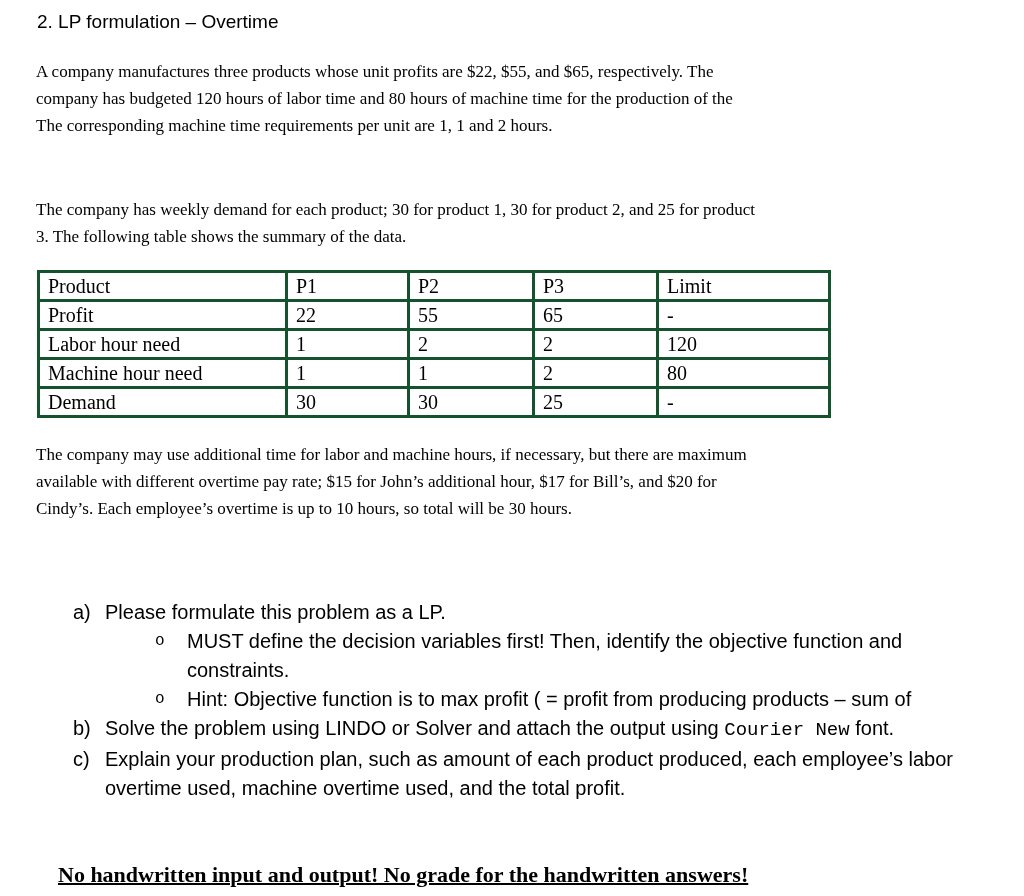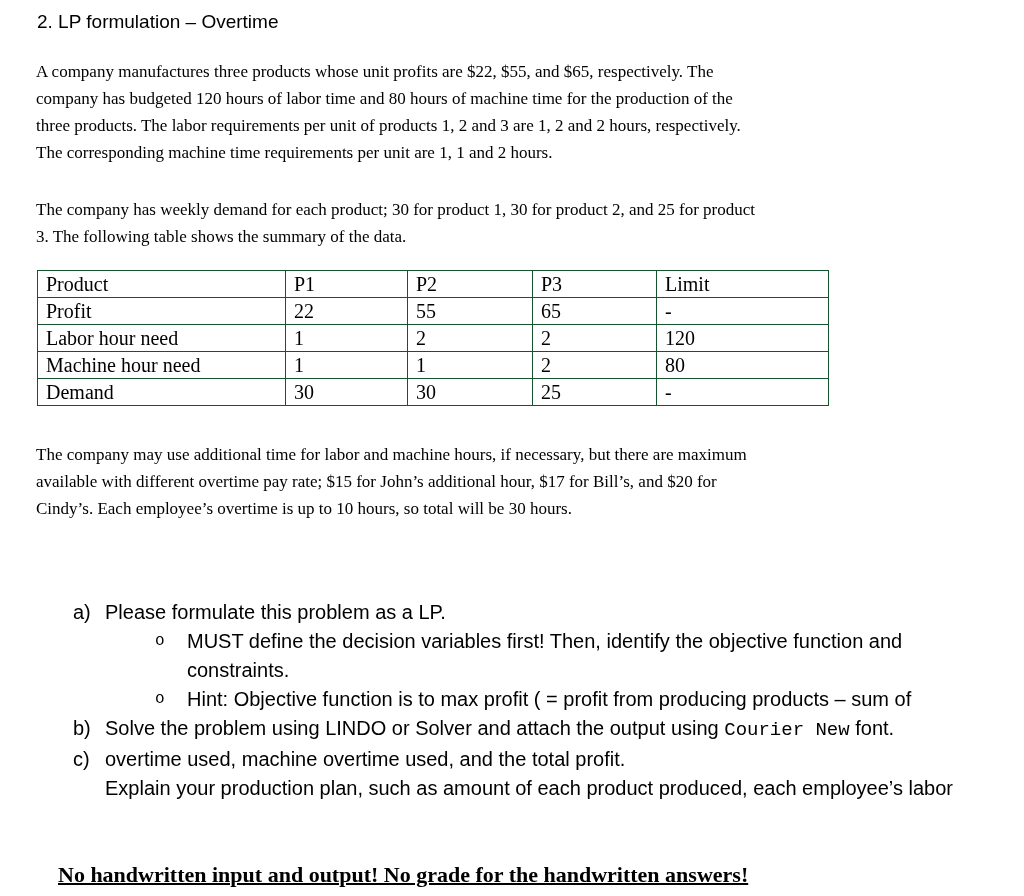--- a/index.html
+++ b/index.html
@@ -35,21 +35,21 @@
   .p2 { top: 188px; margin-top: 8px; }
   .p3 { top: 441px; }
 
   .data-table {
     left: 37px; top: 270px;
     border-collapse: collapse;
     table-layout: fixed;
     font-family: "Liberation Serif", serif;
   }
   .data-table td {
-    border: 1px solid #14532d;
+    border: 3px solid #14532d;
     font-size: 20px;
     height: 26px;
     padding: 0 4px 0 8px;
     vertical-align: middle;
     white-space: nowrap;
     overflow: hidden;
   }
   .col-label   { width: 248px; }
   .col-p1      { width: 122px; }
   .col-p2      { width: 125px; }
@@ -90,21 +90,20 @@
   }
 </style>
 </head>
 <body>
 
 <div class="abs doc-title">2. LP formulation – Overtime</div>
 
 <div class="abs serif-par p1">
   <div class="line">A company manufactures three products whose unit profits are $22, $55, and $65, respectively. The</div>
   <div class="line">company has budgeted 120 hours of labor time and 80 hours of machine time for the production of the</div>
-  <div class="line">three products. The labor requirements per unit of products 1, 2 and 3 are 1, 2 and 2 hours, respectively.</div>
   <div class="line">The corresponding machine time requirements per unit are 1, 1 and 2 hours.</div>
 </div>
 
 <div class="abs serif-par p2">
   <div class="line">The company has weekly demand for each product; 30 for product 1, 30 for product 2, and 25 for product</div>
   <div class="line">3. The following table shows the summary of the data.</div>
 </div>
 
 <table class="abs data-table">
   <colgroup>
@@ -182,20 +181,20 @@
   </div>
 
   <div class="task-row">
     <span class="marker">b)</span>
     <span class="task-text"><span>Solve the problem using LINDO or Solver and attach the output using </span><span class="mono">Courier New</span><span> font.</span></span>
   </div>
 
   <div class="task-row">
     <span class="marker">c)</span>
     <span class="task-text">
+      <div class="line">Explain your production plan, such as amount of each product produced, each employee’s labor</div>
       <div class="line">overtime used, machine overtime used, and the total profit.</div>
-      <div class="line">Explain your production plan, such as amount of each product produced, each employee’s labor</div>
     </span>
   </div>
 
 </div>
 
 <div class="abs footer-warning">No handwritten input and output! No grade for the handwritten answers!</div>
 
 </body></html>

